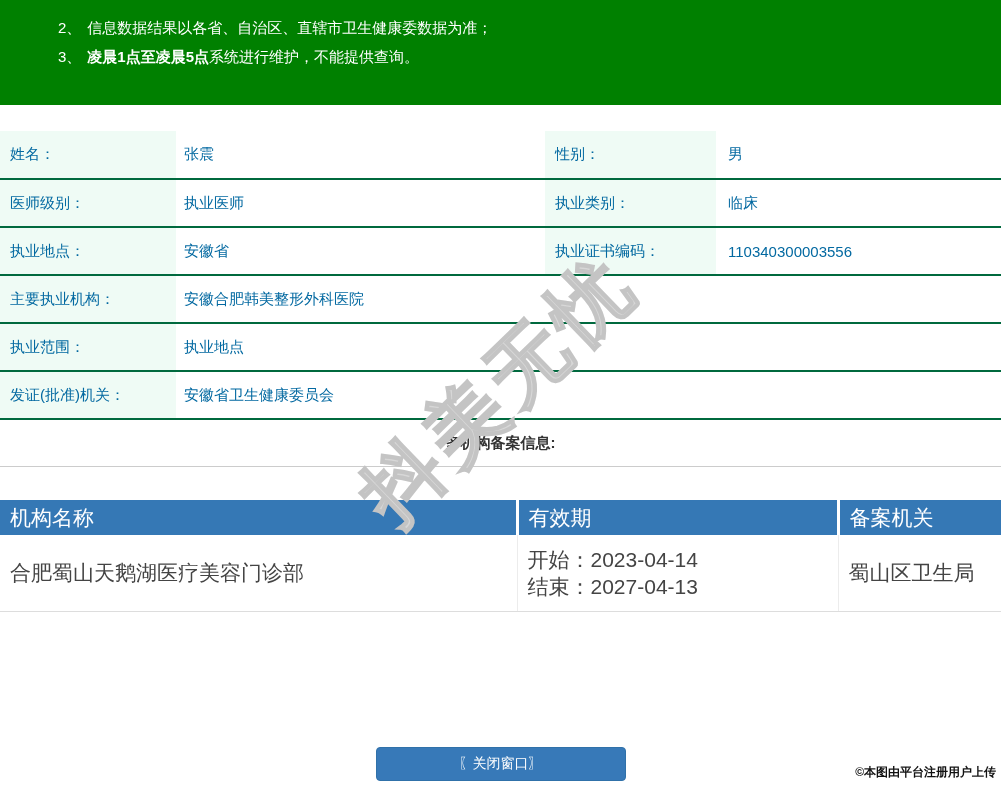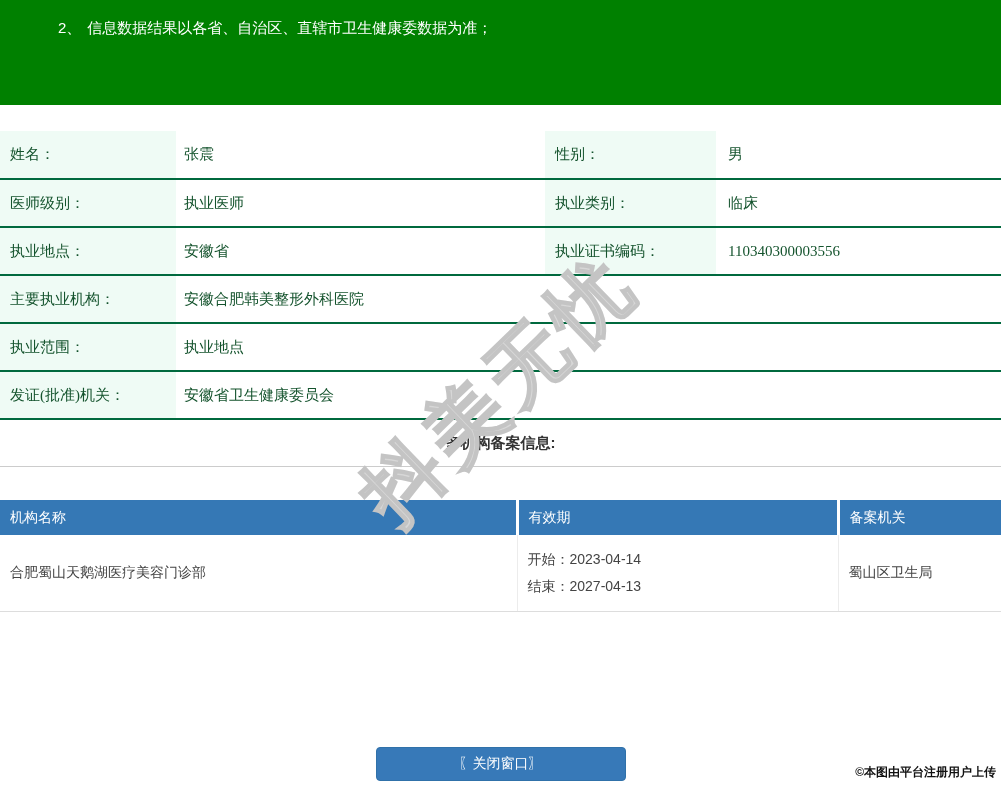--- a/index.html
+++ b/index.html
@@ -28,21 +28,21 @@
   
   .info-table {
     width: 1001px;
     margin-top: 26px;
     border-collapse: collapse;
     table-layout: fixed;
     font-size: 15px;
   }
   .info-table tr { height: 48px; }
   .info-table tr.bordered td { border-bottom: 2px solid #00693e; }
-  .info-table td { vertical-align: middle; color: #14532d; font-family: Liberation Serif, serif; }
+  .info-table td { vertical-align: middle; color: #0369a1; }
   td.lbl  { width: 176px; background: #effbf5; padding-left: 10px; }
   td.val  { width: 369px; padding-left: 8px; }
   td.lbl2 { width: 171px; background: #effbf5; padding-left: 10px; }
   td.val2 { width: 285px; padding-left: 12px; }
 
   
   .section-heading {
     width: 1001px;
     height: 47px;
     display: flex;
@@ -53,21 +53,21 @@
     color: #333;
     border-bottom: 1px solid #cccccc;
   }
 
   
   .filing-table {
     width: 1001px;
     margin-top: 33px;
     border-collapse: collapse;
     table-layout: fixed;
-    font-size: 14px;
+    font-size: 21px;
   }
   .filing-table th {
     height: 35px;
     background: #3578b5;
     color: #ffffff;
     font-weight: 400;
     text-align: left;
     padding-left: 10px;
     border-right: 3px solid #ffffff;
   }
@@ -134,20 +134,21 @@
     font-weight: 700;
     color: #111;
     text-shadow: 1px 1px 0 #fff, -1px -1px 0 #fff, 1px -1px 0 #fff, -1px 1px 0 #fff;
   }
 </style>
 </head>
 <body>
 
 <div class="notice">
   <div class="notice-line"><span class="num">2、</span><span>信息数据结果以各省、自治区、直辖市卫生健康委数据为准；</span><b></b><span></span></div>
+  <div class="notice-line"><span class="num">3、</span><span></span><b>凌晨1点至凌晨5点</b><span>系统进行维护，不能提供查询。</span></div>
 </div>
 
 <table class="info-table">
   <tbody>
     <tr class="bordered">
       <td class="lbl">姓名：</td>
       <td class="val">张震</td>
       <td class="lbl2">性别：</td>
       <td class="val2">男</td>
     </tr>

